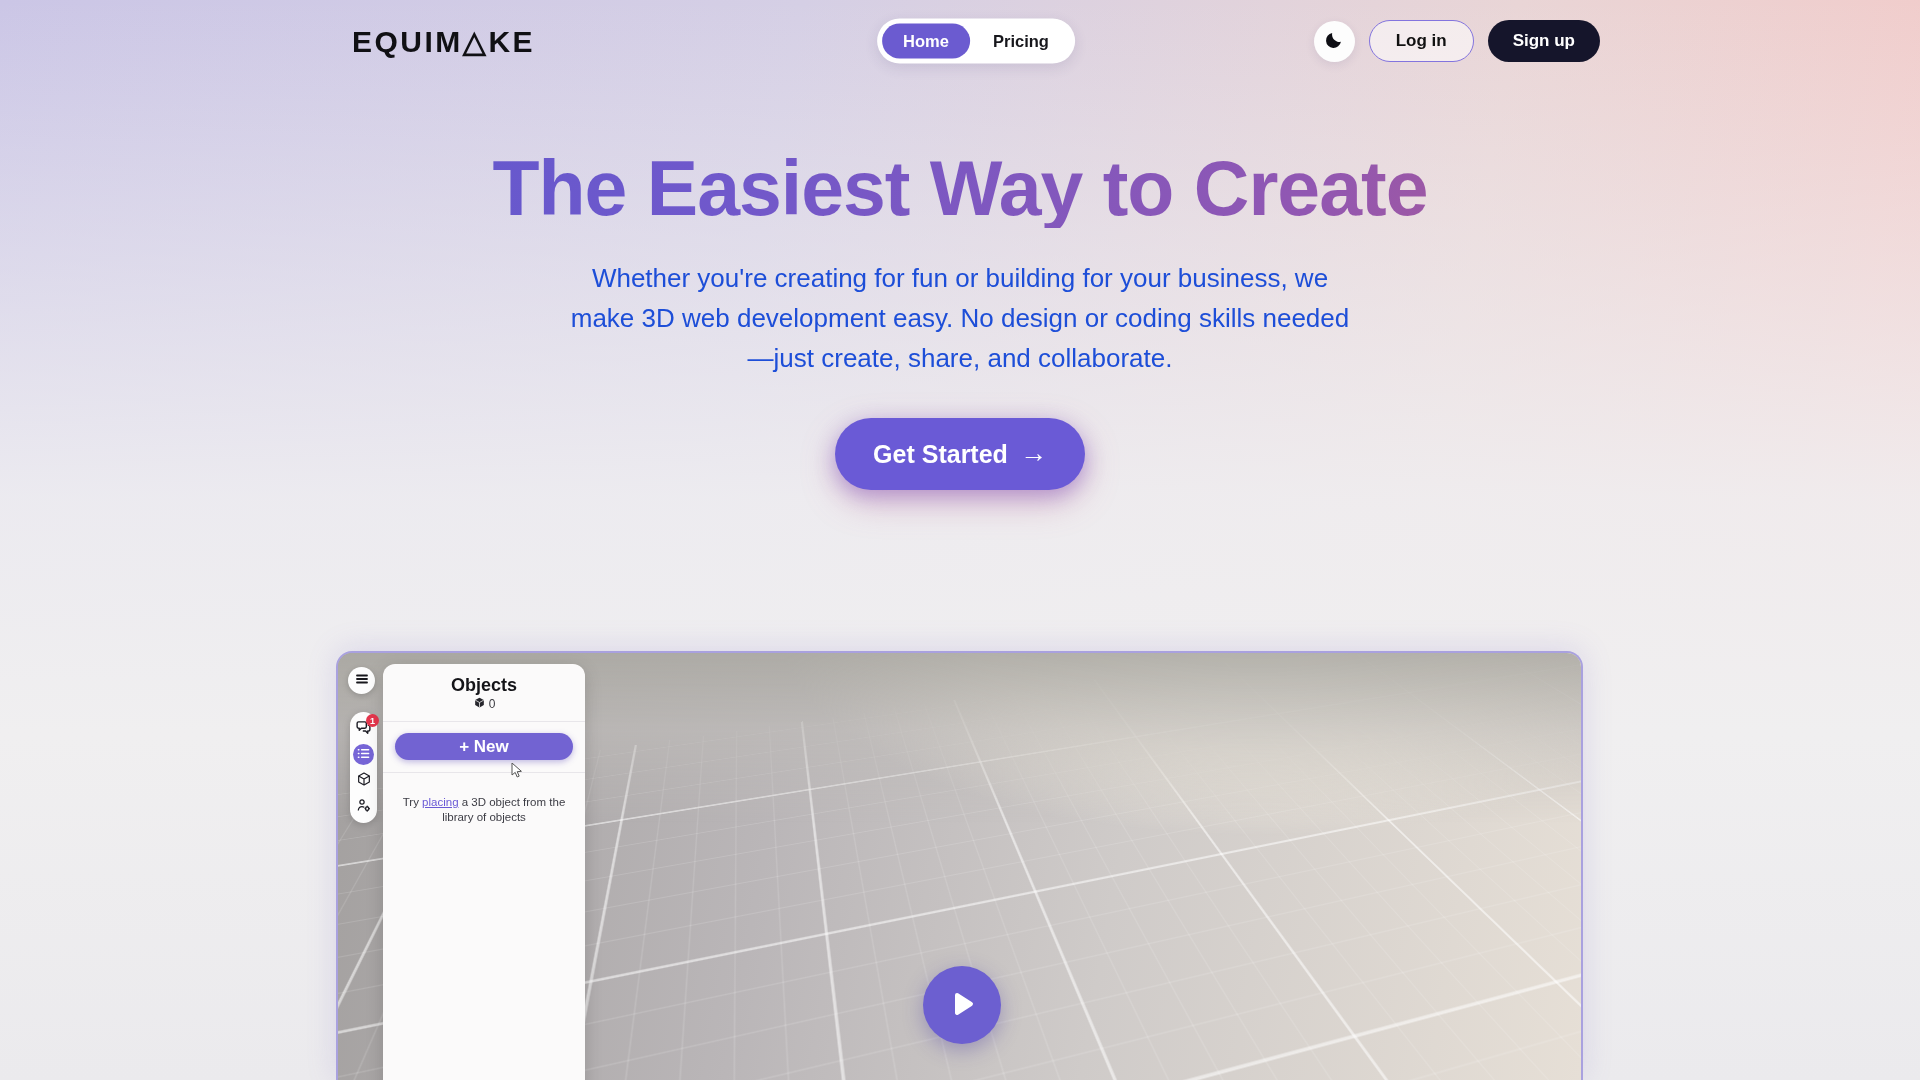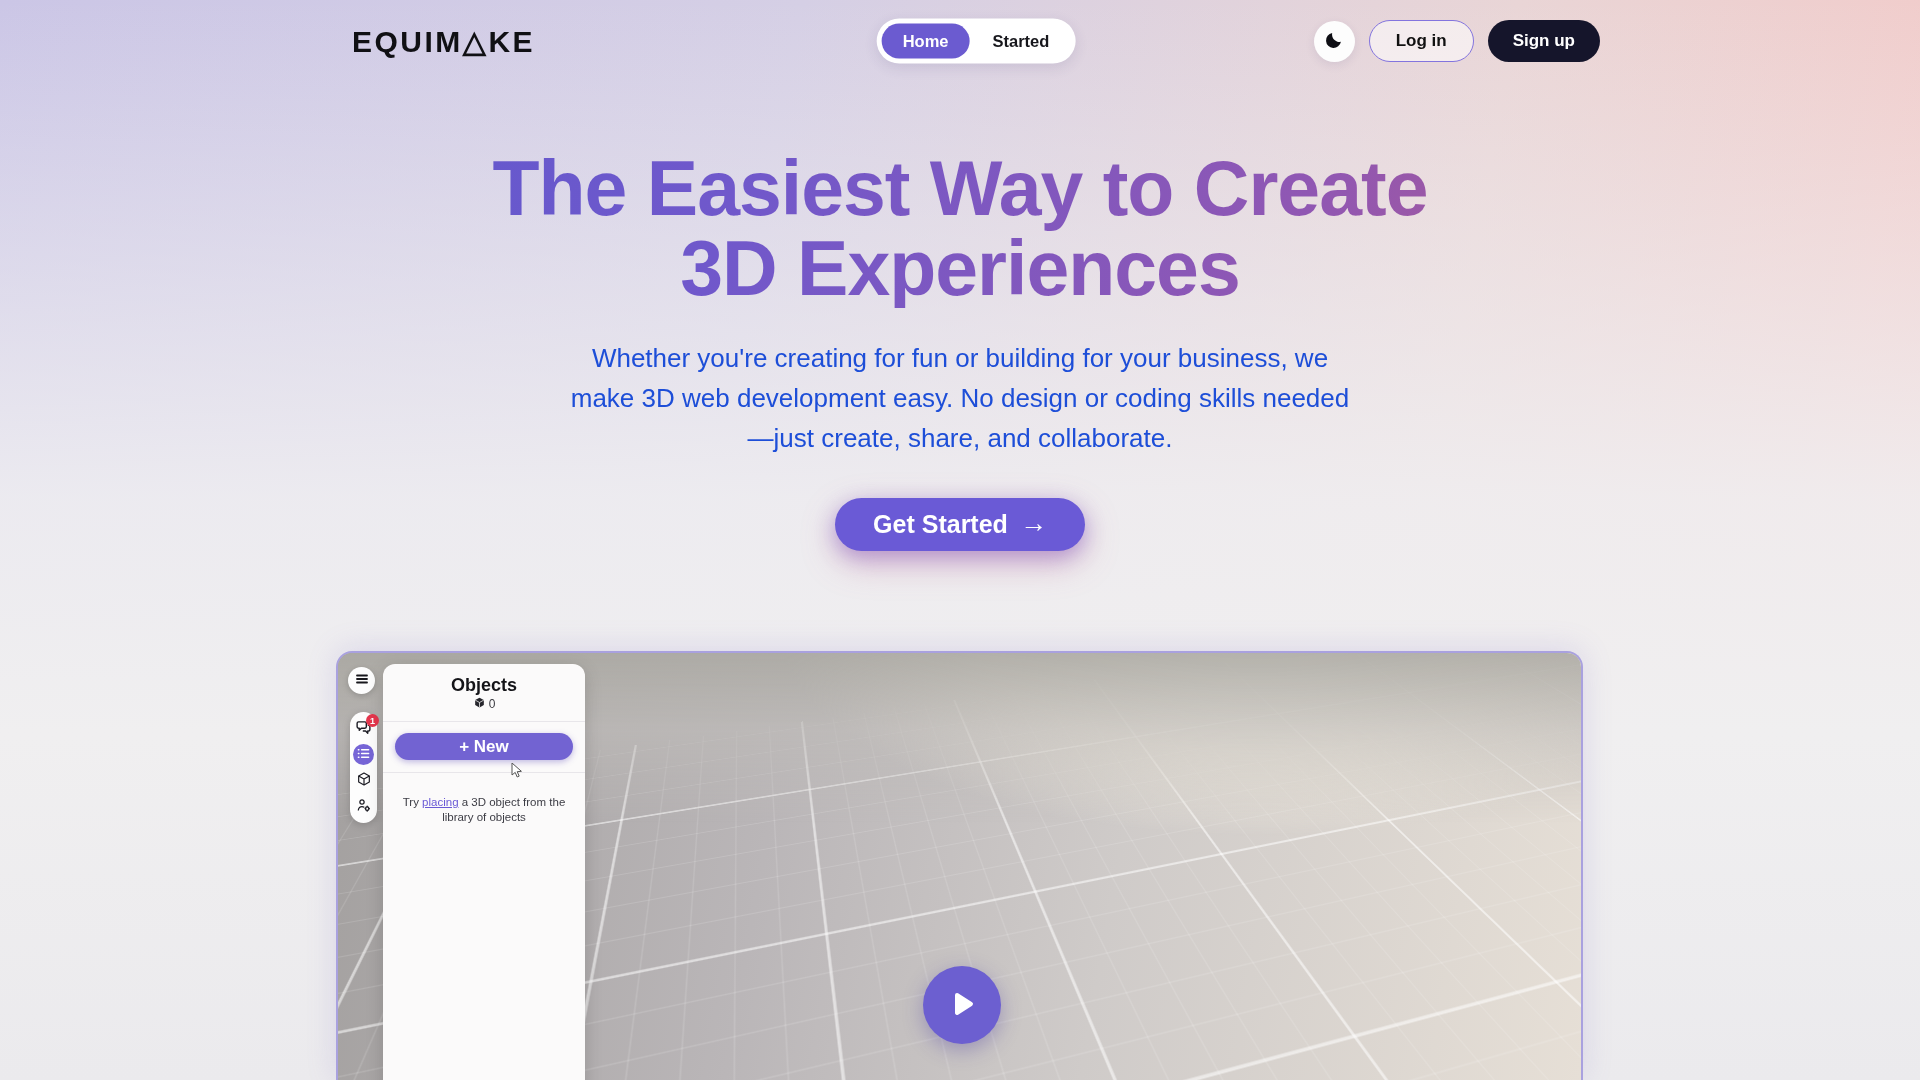--- a/index.html
+++ b/index.html
@@ -25,21 +25,21 @@
   .theme-btn { width:41px; height:41px; border-radius:50%; background:#fdfdfd; border:none; display:flex; align-items:center; justify-content:center; cursor:pointer; box-shadow:0 3px 10px rgba(60,50,110,.10); }
   .login-btn { height:42px; padding:0 26px; border-radius:999px; border:1.6px solid #8374de; background:rgba(255,255,255,.55); font-size:17px; font-weight:600; color:#111; cursor:pointer; font-family:inherit; }
   .signup-btn { height:42px; padding:0 25px; border-radius:999px; border:none; background:#15152b; font-size:17px; font-weight:700; color:#fff; cursor:pointer; font-family:inherit; }
 
   
   .hero { position:absolute; top:148px; left:0; width:100%; text-align:center; }
   .hero-title { font-size:77px; line-height:80px; font-weight:700; letter-spacing:-1px;
     background:linear-gradient(108deg, #5659d0 2%, #7058cb 38%, #9157b2 68%, #c75b72 100%);
     -webkit-background-clip:text; background-clip:text; color:transparent; }
   .hero-sub { margin:30px auto 0; width:780px; font-size:26px; line-height:40px; color:#1d4ed8; }
-  .cta { margin-top:40px; height:53px; padding:0 38px; border:none; border-radius:999px;
+  .cta { margin-top:40px; height:72px; padding:0 38px; border:none; border-radius:999px;
     background:#6a5ad6; color:#fff; font-size:25px; font-weight:700; font-family:inherit; cursor:pointer;
     display:inline-flex; align-items:center; gap:12px;
     box-shadow:0 12px 34px rgba(188,92,140,.35), 0 6px 20px rgba(106,90,214,.45); }
   .cta .arrow { font-size:27px; font-weight:700; transform:translateY(-1px); }
 
   
   .demo { position:absolute; left:336px; top:651px; width:1247px; height:429px;
     border:2px solid #a9a1df; border-bottom:none; border-radius:16px 16px 0 0;
     box-shadow:0 -2px 30px rgba(120,105,200,.18); overflow:hidden; background:#b9b5b7; }
   .viewport { position:absolute; inset:0; overflow:hidden; border-radius:14px 14px 0 0;
@@ -87,41 +87,40 @@
 </style>
 </head>
 <body>
 
 <div class="header">
   <div class="header-inner">
     <div class="logo">EQUIM△KE</div>
 
     <div class="nav-pill">
       <button class="nav-item active">Home</button>
-      <button class="nav-item">Started</button>
+      <button class="nav-item">Pricing</button>
     </div>
 
     <div class="header-right">
       <button class="theme-btn">
         <span>
           <svg width="20" height="20" viewBox="0 0 24 24">
               <path d="M20.3 14.2A9 9 0 0 1 9.8 3.7 9 9 0 1 0 20.3 14.2z" fill="#0e0e14"></path>
             </svg>
         </span>
       </button>
       <button class="login-btn">Log in</button>
       <button class="signup-btn">Sign up</button>
     </div>
   </div>
 </div>
 
 <div class="hero">
   <h1 class="hero-title">
     <span>The Easiest Way to Create</span><br>
-    <span>3D Experiences</span>
   </h1>
   <p class="hero-sub">Whether you're creating for fun or building for your business, we make 3D web development easy. No design or coding skills needed—just create, share, and collaborate.</p>
   <button class="cta">
     <span>Get Started</span>
     <span class="arrow">→</span>
   </button>
 </div>
 
 <div class="demo">
   <div class="viewport">

